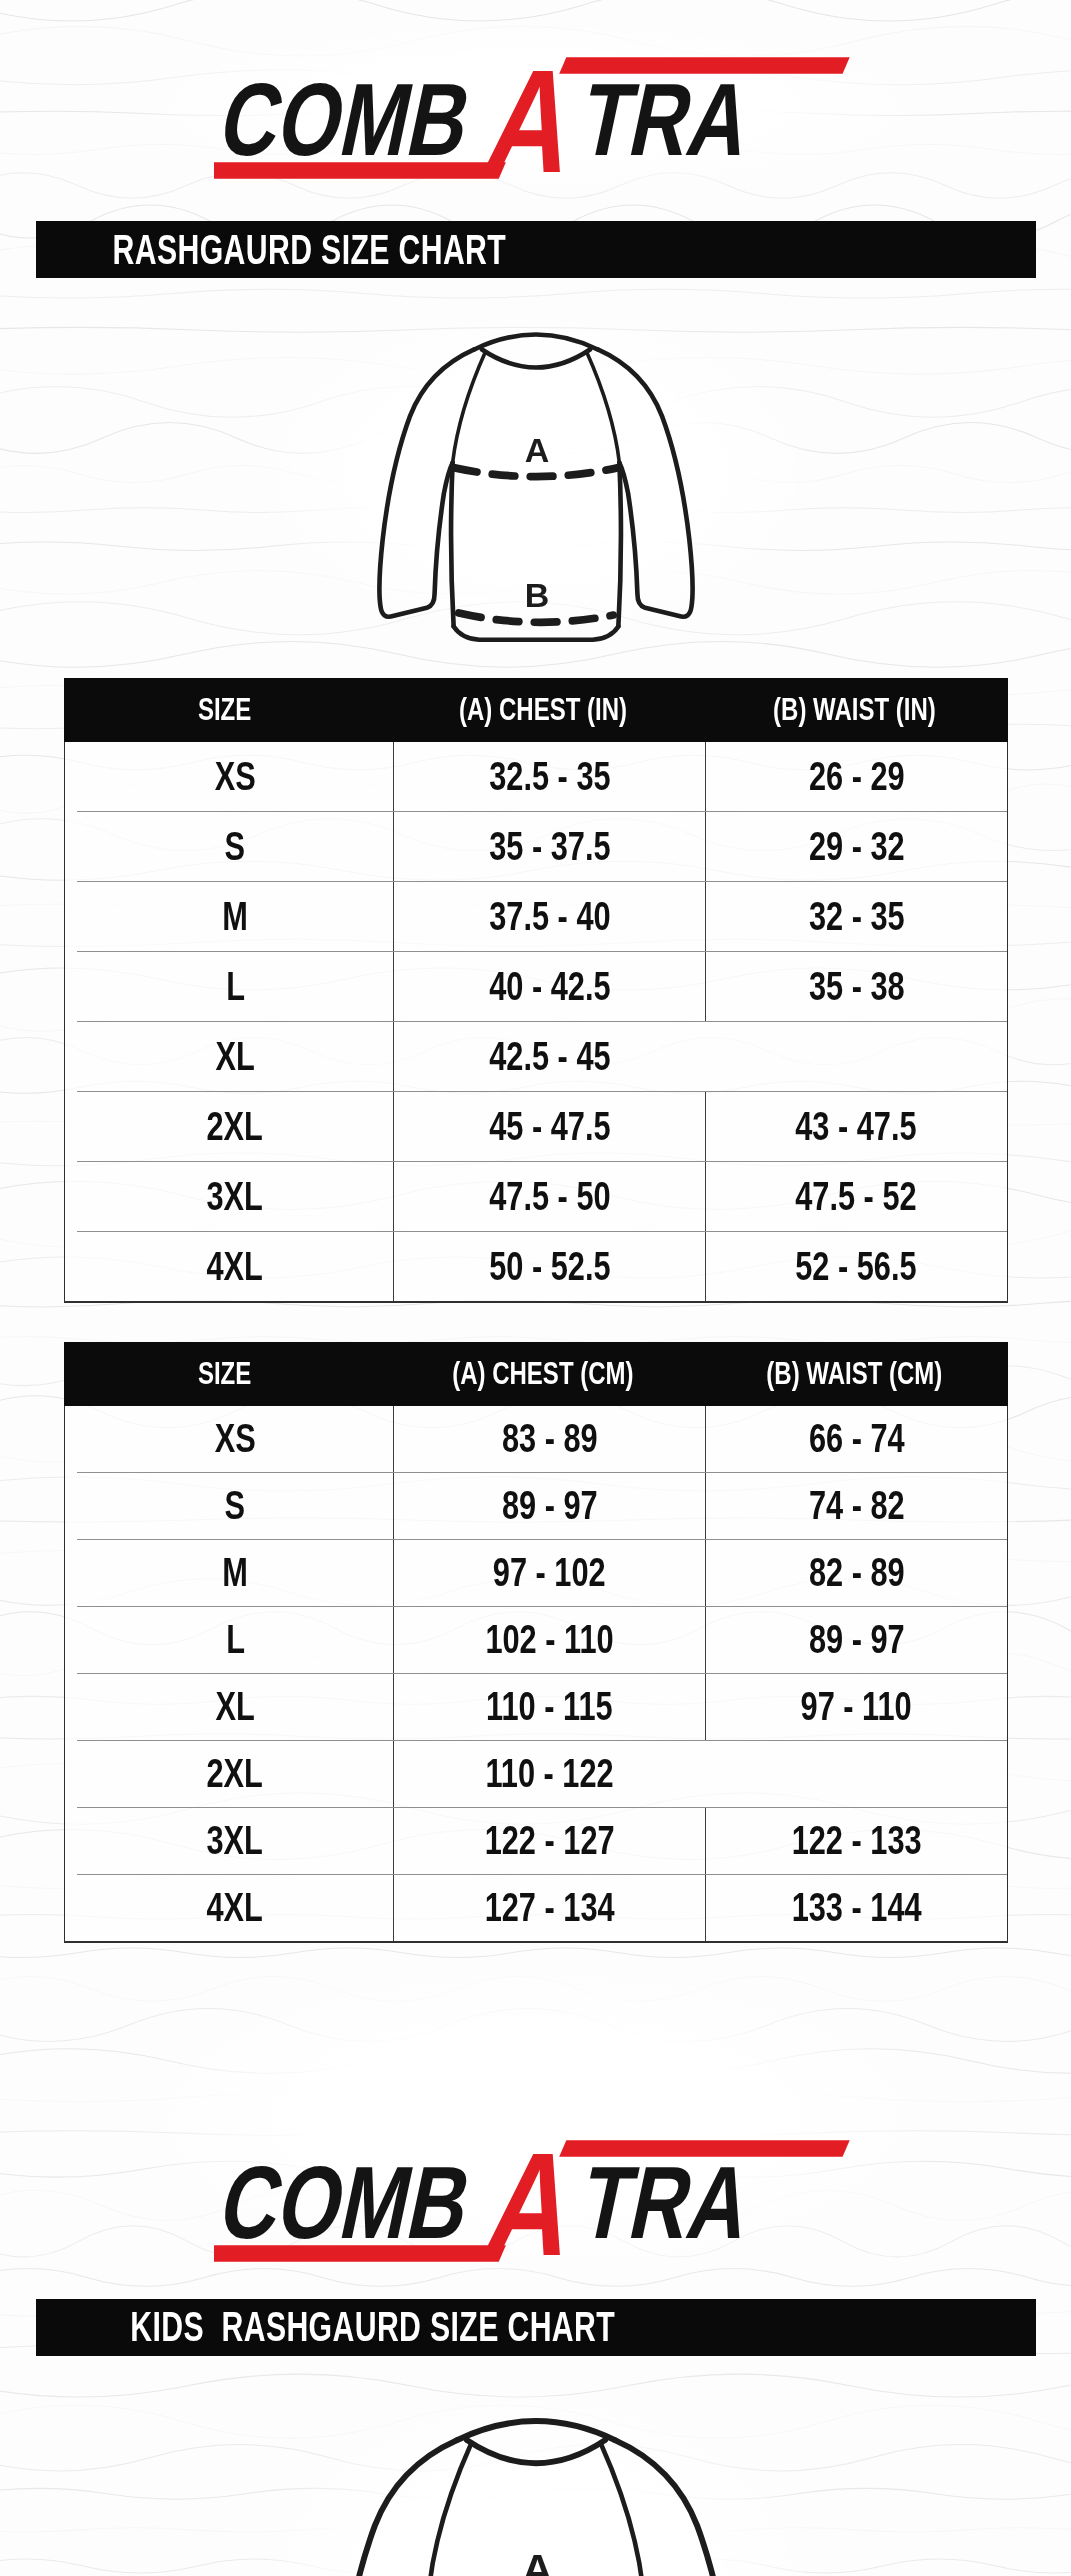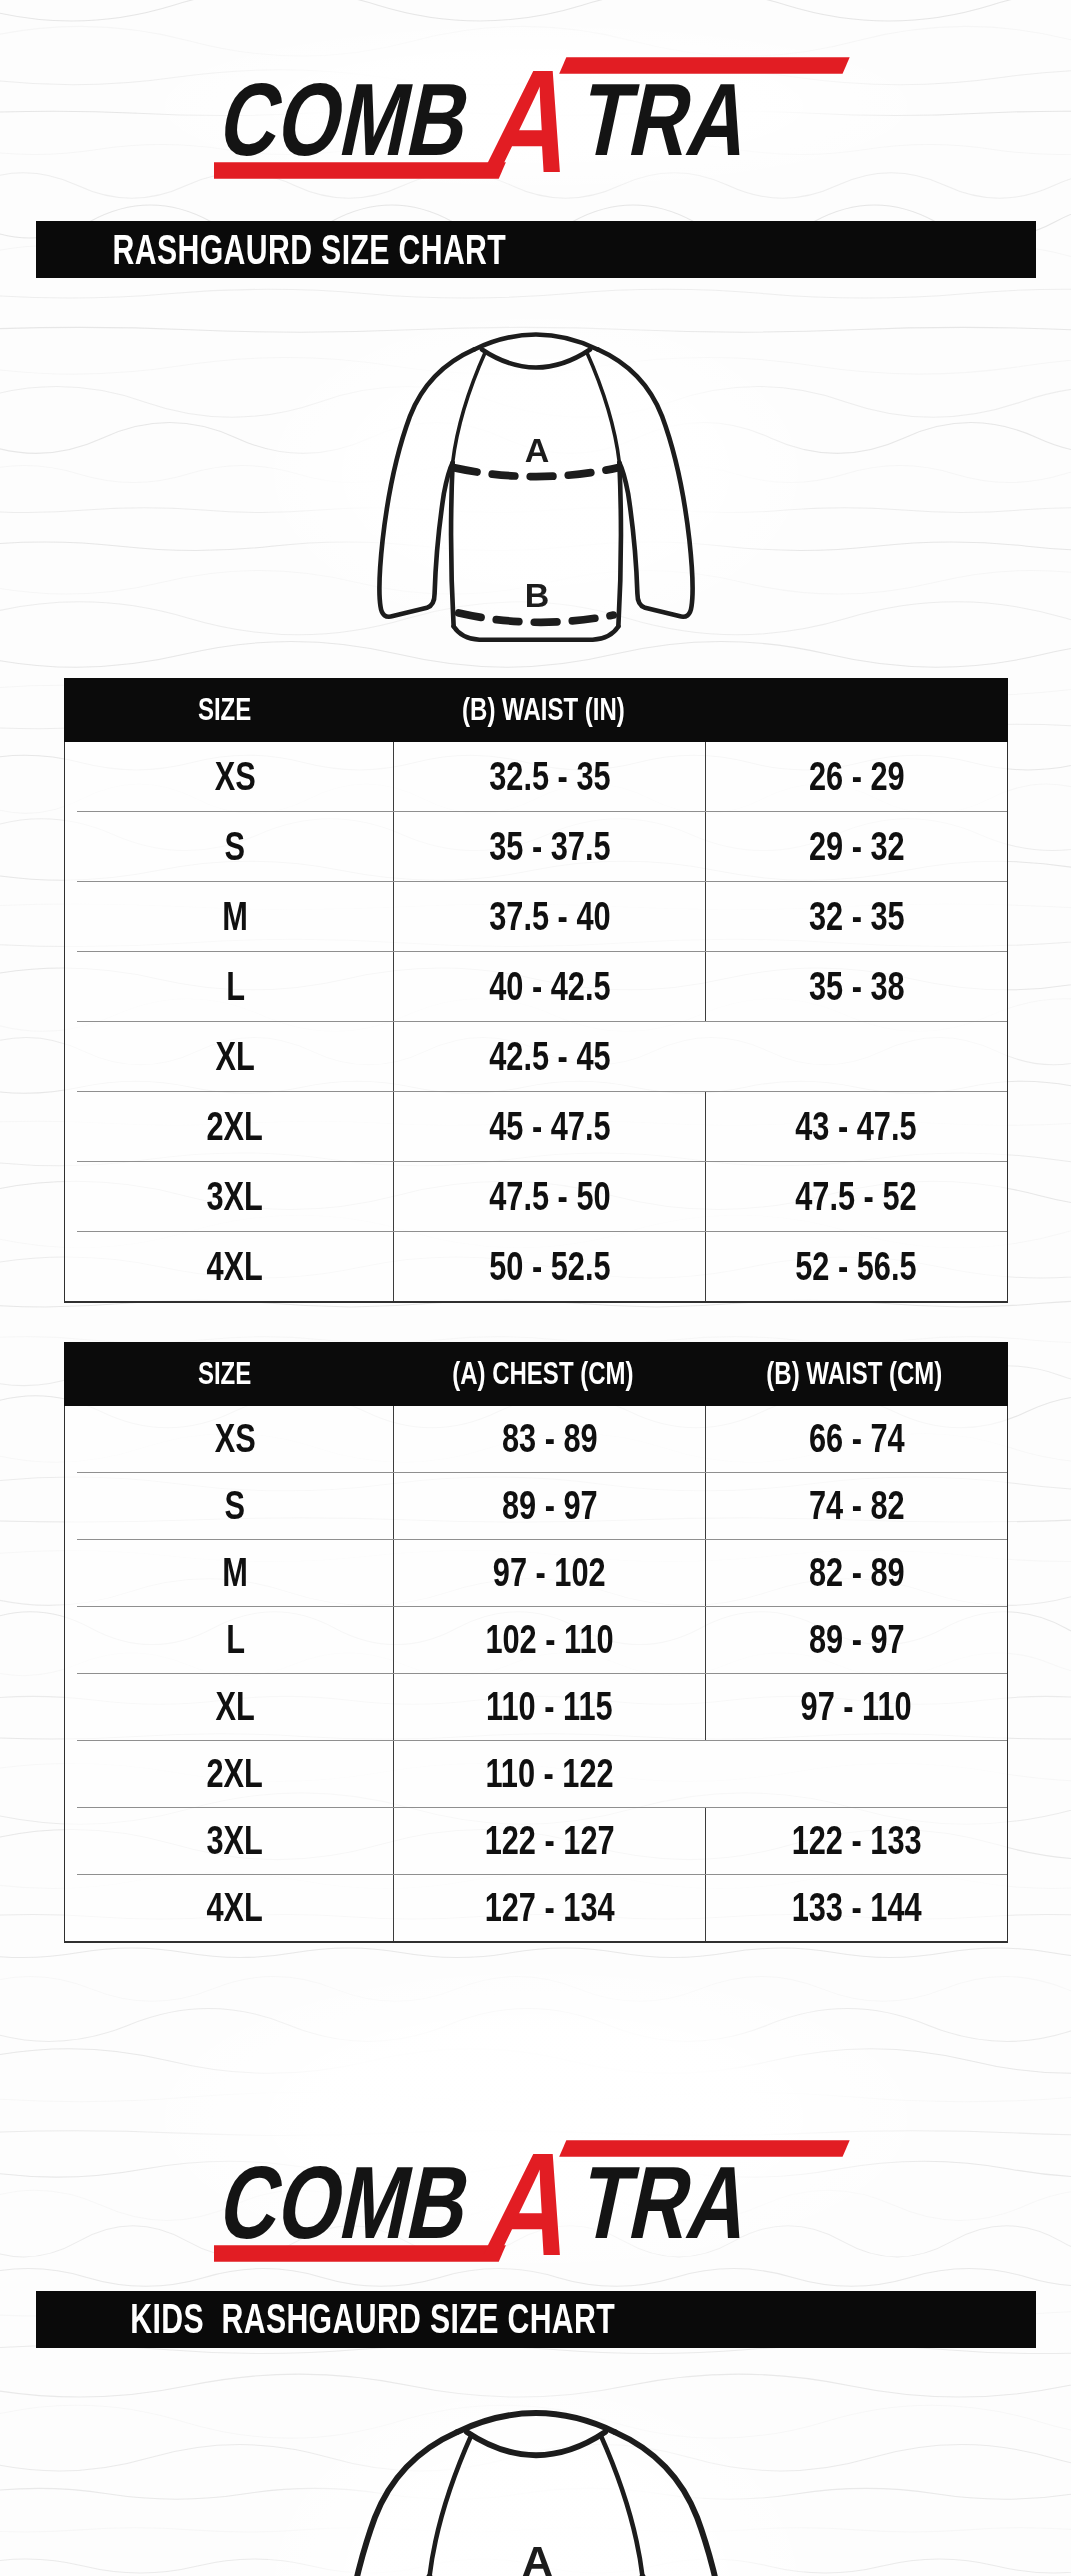--- a/index.html
+++ b/index.html
@@ -15,21 +15,21 @@
   .logo-wrap.second { padding-top:192px; }
   .logo-glow { position:absolute; left:-77px; right:-77px; top:20.6px; bottom:-10.3px;
     background: radial-gradient(ellipse at center, rgba(255,255,255,0.95) 40%, rgba(255,255,255,0) 75%); }
   svg.logo { position:relative; display:block; }
 
   .section-bar {
     height:57px; margin:0 36px; background:#0a0a0a;
     display:flex; align-items:center; 
   }
   .section-bar.first { margin-top:40px; }
-  .section-bar.second { margin-top:27px; }
+  .section-bar.second { margin-top:35px; }
   .bar-title {
     color:#ffffff; font-size:42px; font-weight:bold; letter-spacing:0.5px;
     display:inline-block; transform:scaleX(0.72); white-space:pre;
   }
 
   .illu-wrap { position:relative; display:flex; justify-content:center; }
   .illu-wrap.first { margin-top:19.6px; height:350px; }
   .illu-wrap.second { margin-top:18.5px; height:448px; }
   .illu-wrap::before { content:""; position:absolute; left:25%; right:25%; top:5%; bottom:5%;
     background: radial-gradient(ellipse at center, rgba(255,255,255,0.92) 45%, rgba(255,255,255,0) 78%); }
@@ -230,20 +230,23 @@
         <text x="452" y="600" text-anchor="middle" font-size="66" font-weight="bold" fill="#1c1c1c">B</text>
       </svg>
     </div>
 
     <div class="size-table adult t1">
       <div class="thead">
         <div class="hcell">
             <span class="condense">SIZE</span>
           </div>
         <div class="hcell">
+            <span class="condense">(A) CHEST (IN)</span>
+          </div>
+        <div class="hcell">
             <span class="condense">(B) WAIST (IN)</span>
           </div>
       </div>
       <div class="tbody">
           <div class="trow">
             <div class="cell">
               <span class="condense">XS</span>
             </div>
             <div class="cell">
               <span class="condense">32.5 - 35</span>

